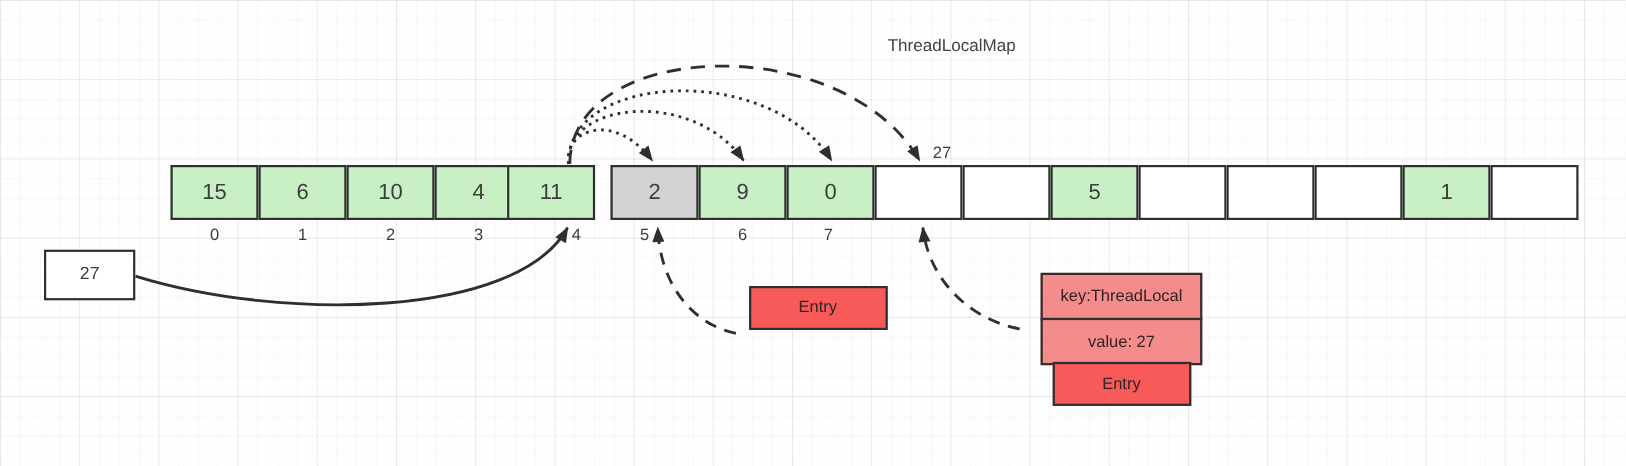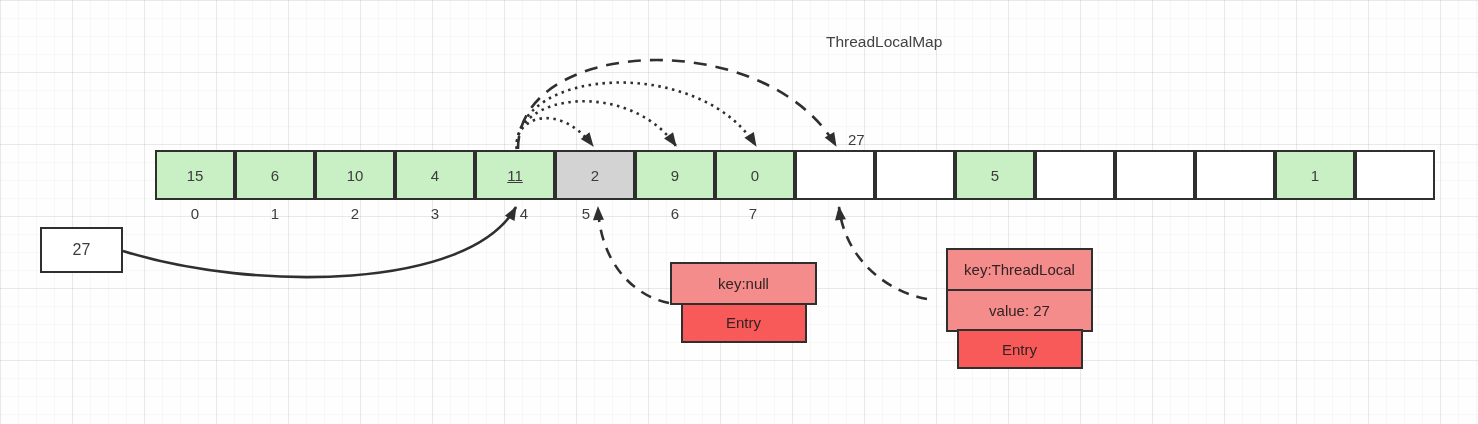--- a/index.html
+++ b/index.html
@@ -11,21 +11,21 @@
       linear-gradient(to right, rgba(70,70,95,0.085) 1px, transparent 1px),
       linear-gradient(to bottom, rgba(70,70,95,0.085) 1px, transparent 1px),
       linear-gradient(to right, rgba(70,70,95,0.035) 1px, transparent 1px),
       linear-gradient(to bottom, rgba(70,70,95,0.035) 1px, transparent 1px);
     background-size:72px 72px,72px 72px,18px 18px,18px 18px;
   }
   .abs{position:absolute;}
   .cell{
     position:absolute;top:150px;width:80px;height:50px;box-sizing:border-box;
     border:2.4px solid #2f2f2f;display:flex;align-items:center;justify-content:center;
-    font-size:15px;
+    font-size:20px;
   }
   .idx{
     position:absolute;top:205px;width:30px;margin-left:-15px;text-align:center;
     font-size:15px;color:#3d3d3d;
   }
   .title{font-size:15.5px;color:#424242;}
   .hash-hint{font-size:15px;color:#3d3d3d;}
   .src-box{
     left:40px;top:227px;width:83px;height:46px;box-sizing:border-box;
     background:#fff;border:2.8px solid #2f2f2f;
@@ -61,30 +61,30 @@
     <path d="M517,149 C514,66 700,56 756,146" fill="none" stroke="#2f2f2f" stroke-width="2.6" stroke-dasharray="2.5 4.5" marker-end="url(#ah)"></path>
     <path d="M518,149 C518,36 766,26 836,146" fill="none" stroke="#2f2f2f" stroke-width="2.6" stroke-dasharray="13 9" marker-end="url(#ah)"></path>
 
     <path d="M123,251 C255,292 470,290 516,207" fill="none" stroke="#2f2f2f" stroke-width="2.6" marker-end="url(#ah)"></path>
 
     <path d="M669,303 C633,296 600,262 598,207" fill="none" stroke="#2f2f2f" stroke-width="2.6" stroke-dasharray="11 8" marker-end="url(#ah)"></path>
 
     <path d="M927,299 C888,292 845,260 839,207" fill="none" stroke="#2f2f2f" stroke-width="2.6" stroke-dasharray="11 8" marker-end="url(#ah)"></path>
   </svg>
 
-  <div class="abs title" style="left:826px;top:33px;">ThreadLocalMap</div>
+  <div class="abs title" style="left:807px;top:33px;">ThreadLocalMap</div>
 
   <div class="abs hash-hint" style="left:848px;top:131px;">27</div>
 
   <div id="array-row">
       <div class="cell" style="left: 155px; background: rgb(200, 240, 196);">15</div>
       <div class="cell" style="left: 235px; background: rgb(200, 240, 196);">6</div>
       <div class="cell" style="left: 315px; background: rgb(200, 240, 196);">10</div>
       <div class="cell" style="left: 395px; background: rgb(200, 240, 196);">4</div>
-      <div class="cell" style="left: 475px; background: rgb(200, 240, 196); text-decoration: underline;">11</div>
+      <div class="cell" style="left: 461px; background: rgb(200, 240, 196);">11</div>
       <div class="cell" style="left: 555px; background: rgb(211, 211, 211);">2</div>
       <div class="cell" style="left: 635px; background: rgb(200, 240, 196);">9</div>
       <div class="cell" style="left: 715px; background: rgb(200, 240, 196);">0</div>
       <div class="cell" style="left: 795px; background: rgb(255, 255, 255);"></div>
       <div class="cell" style="left: 875px; background: rgb(255, 255, 255);"></div>
       <div class="cell" style="left: 955px; background: rgb(200, 240, 196);">5</div>
       <div class="cell" style="left: 1035px; background: rgb(255, 255, 255);"></div>
       <div class="cell" style="left: 1115px; background: rgb(255, 255, 255);"></div>
       <div class="cell" style="left: 1195px; background: rgb(255, 255, 255);"></div>
       <div class="cell" style="left: 1275px; background: rgb(200, 240, 196);">1</div>
@@ -97,23 +97,20 @@
       <div class="idx" style="left: 586px;">5</div>
       <div class="idx" style="left: 675px;">6</div>
       <div class="idx" style="left: 753px;">7</div>
     </div>
 
   <div class="abs src-box">
     <span>27</span>
   </div>
 
   <div class="abs entry" style="left:670px;top:262px;">
-    <div class="entry-row first" style="background: rgb(244, 140, 140);">
-      <span>key:null</span>
-    </div>
     <div class="entry-tag" style="background: rgb(248, 90, 90);">
       <span>Entry</span>
     </div>
   </div>
 
   <div class="abs entry" style="left:926px;top:248px;margin-left:20px;">
     <div class="entry-row first" style="background: rgb(244, 140, 140);">
       <span>key:ThreadLocal</span>
     </div>
     <div class="entry-row" style="background: rgb(244, 140, 140);">

